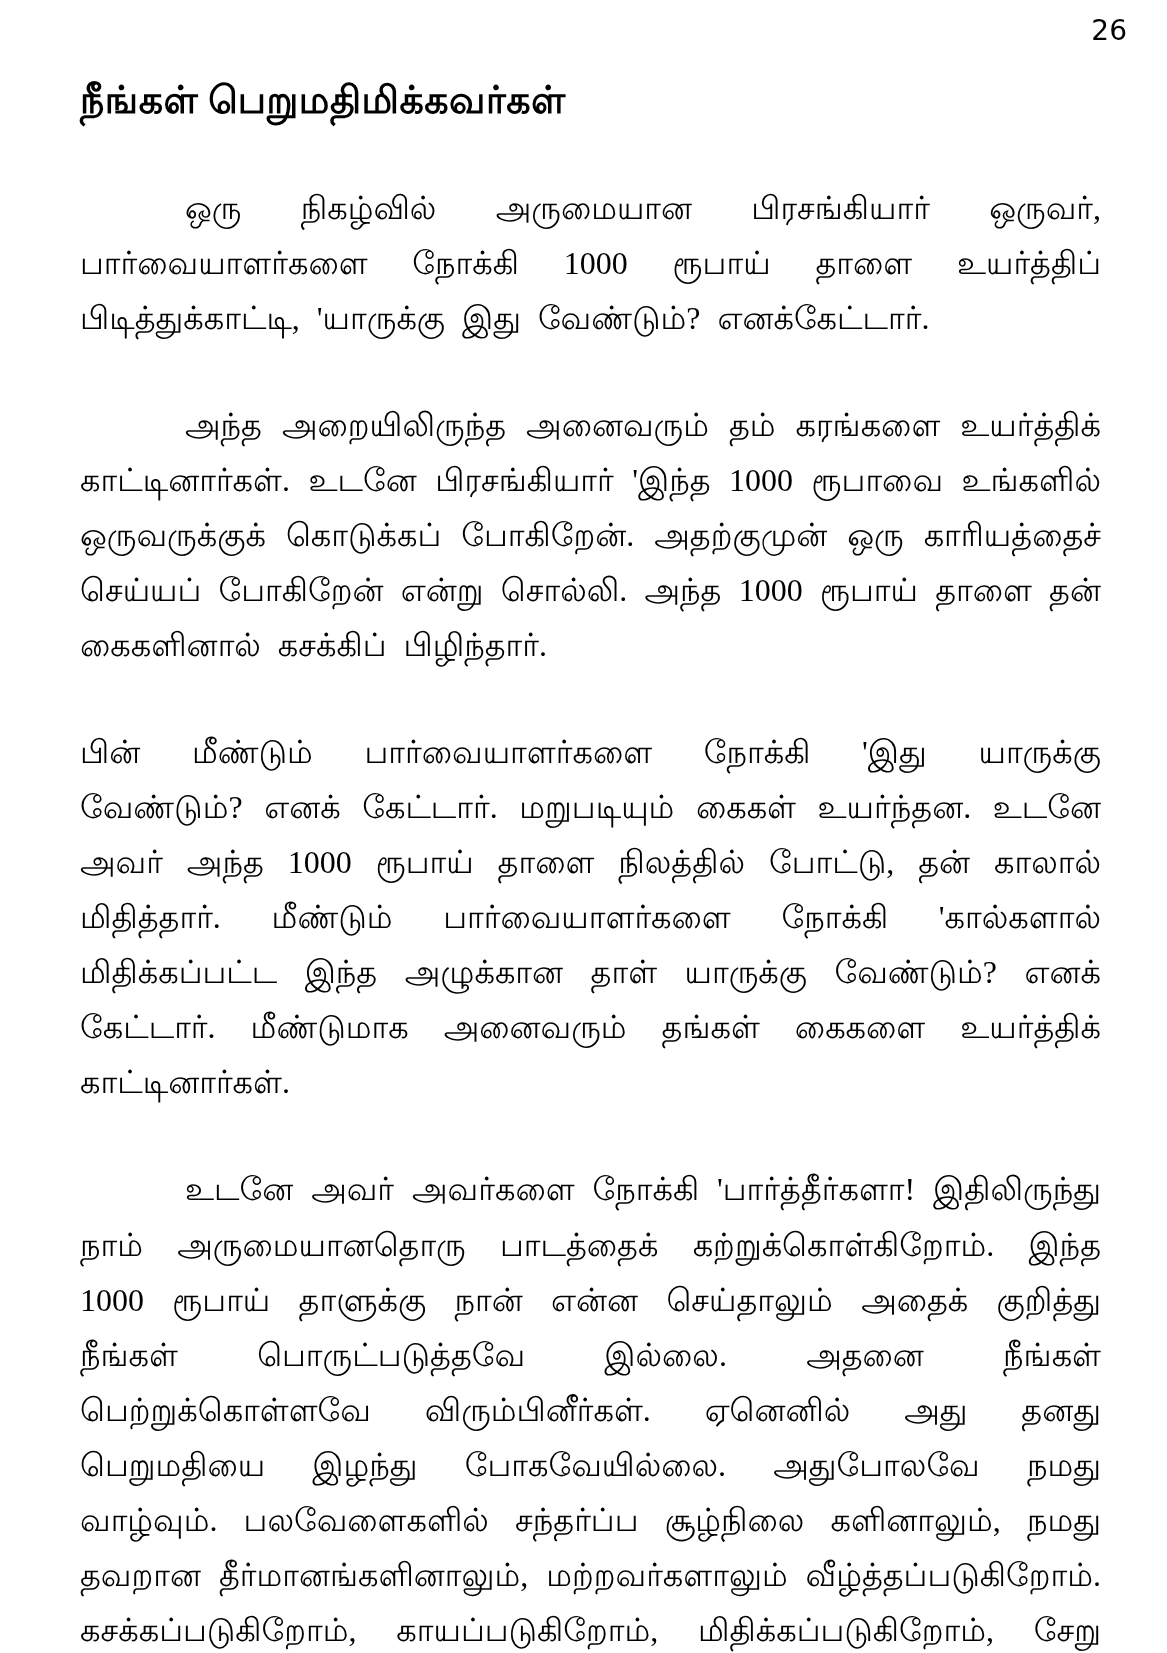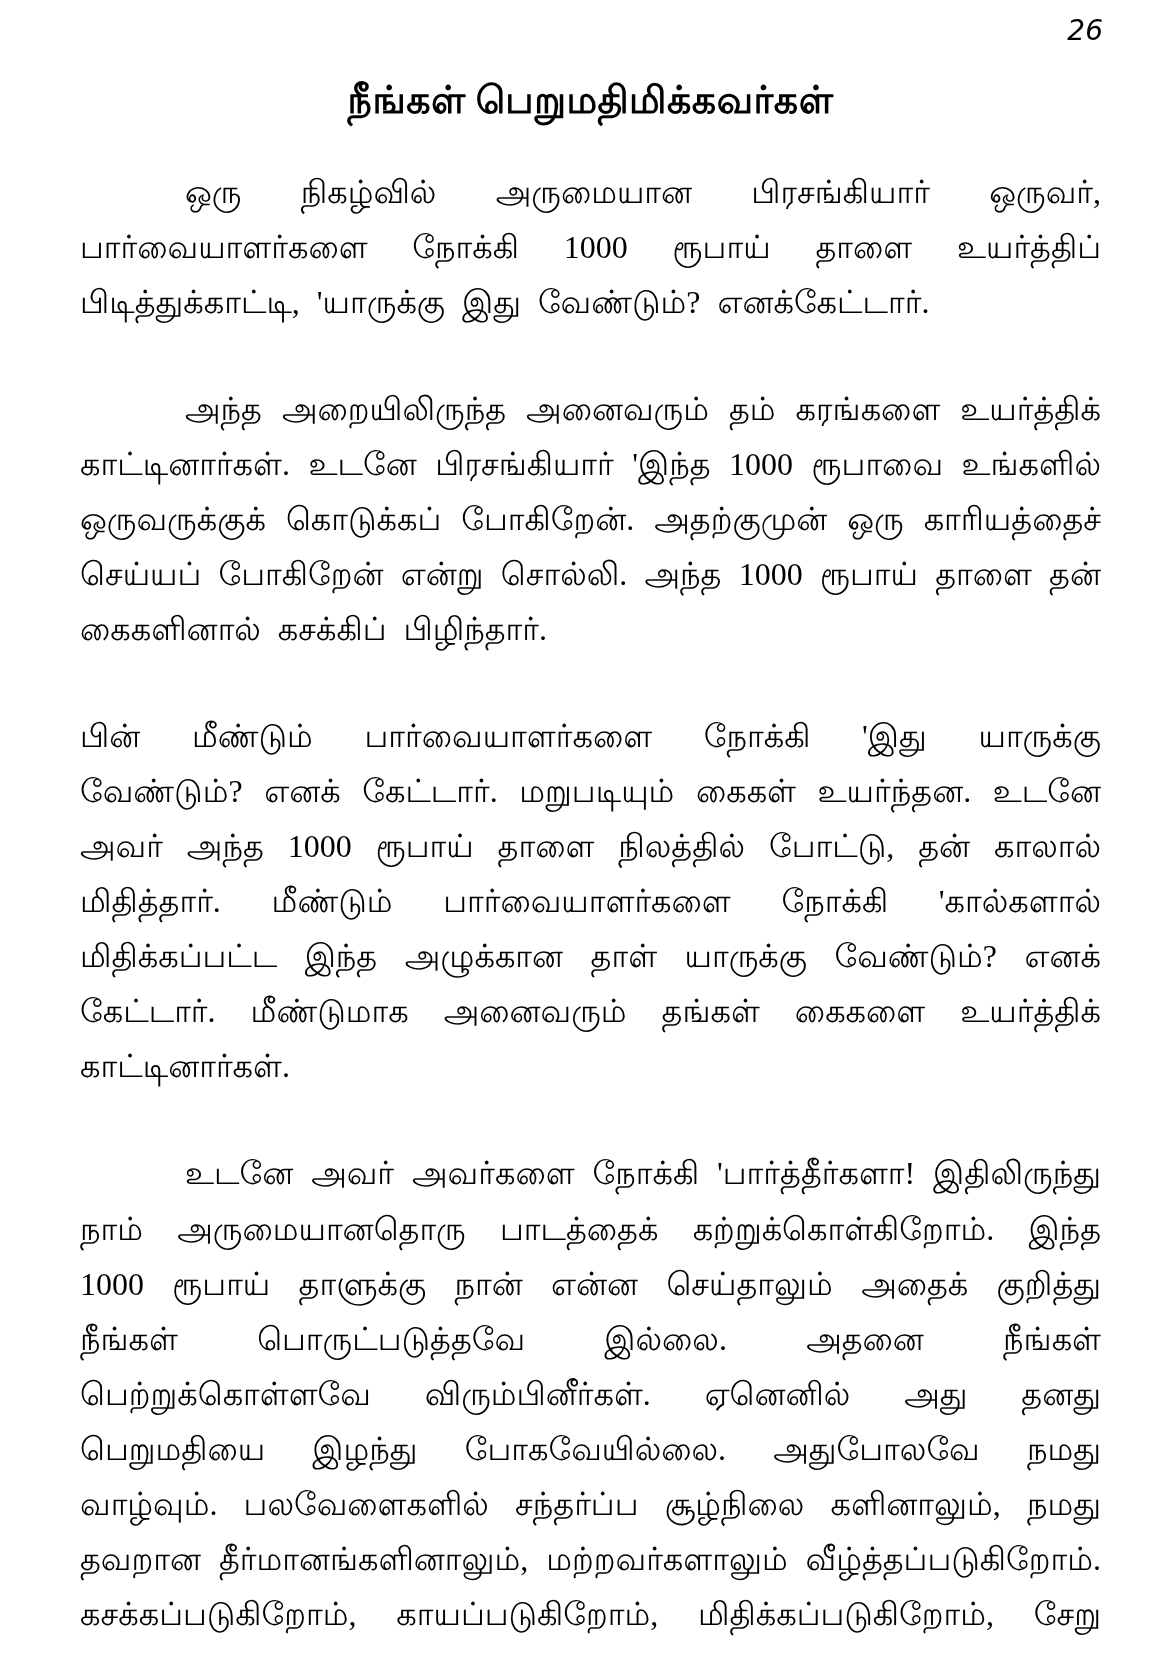--- a/index.html
+++ b/index.html
@@ -20,30 +20,29 @@
     width: 100%;
     height: 100%;
     display: flex;
     flex-direction: column;
     padding: 18px 66px 14px 80px;
     background: #ffffff;
   }
   .page-number {
     position: absolute;
     top: 14px;
-    right: 64px;
+    right: 40px;
     font-size: 28px;
     font-family: "DejaVu Sans", "Liberation Sans", sans-serif;
-    font-style: italic;
   }
   .title {
-    text-align: center;
+    text-align: left;
     font-size: 38px;
     font-weight: 700;
-    margin: 60px 0 0 0;
+    margin: 60px 0 16px 0;
     letter-spacing: 0.5px;
   }
   .content {
     margin-top: 38px;
     font-size: 32px;
     line-height: 1.72;
     text-align: justify;
   }
   .para {
     margin: 0 0 52px 0;

